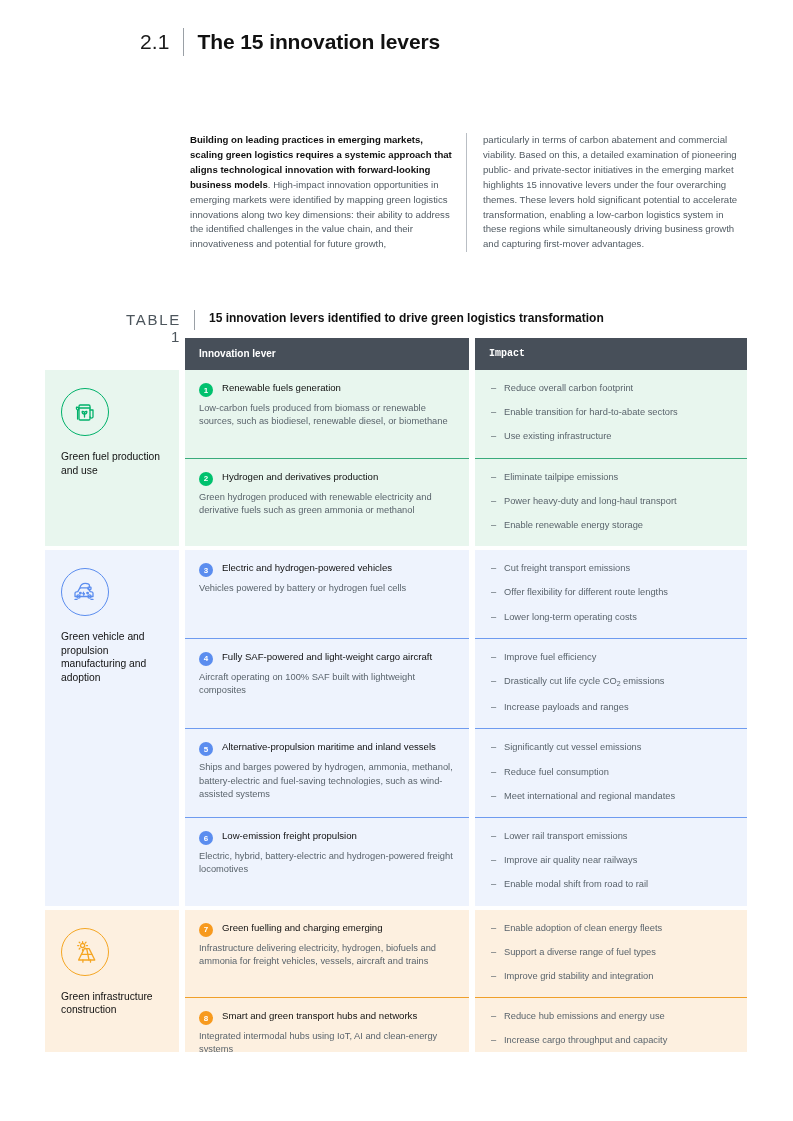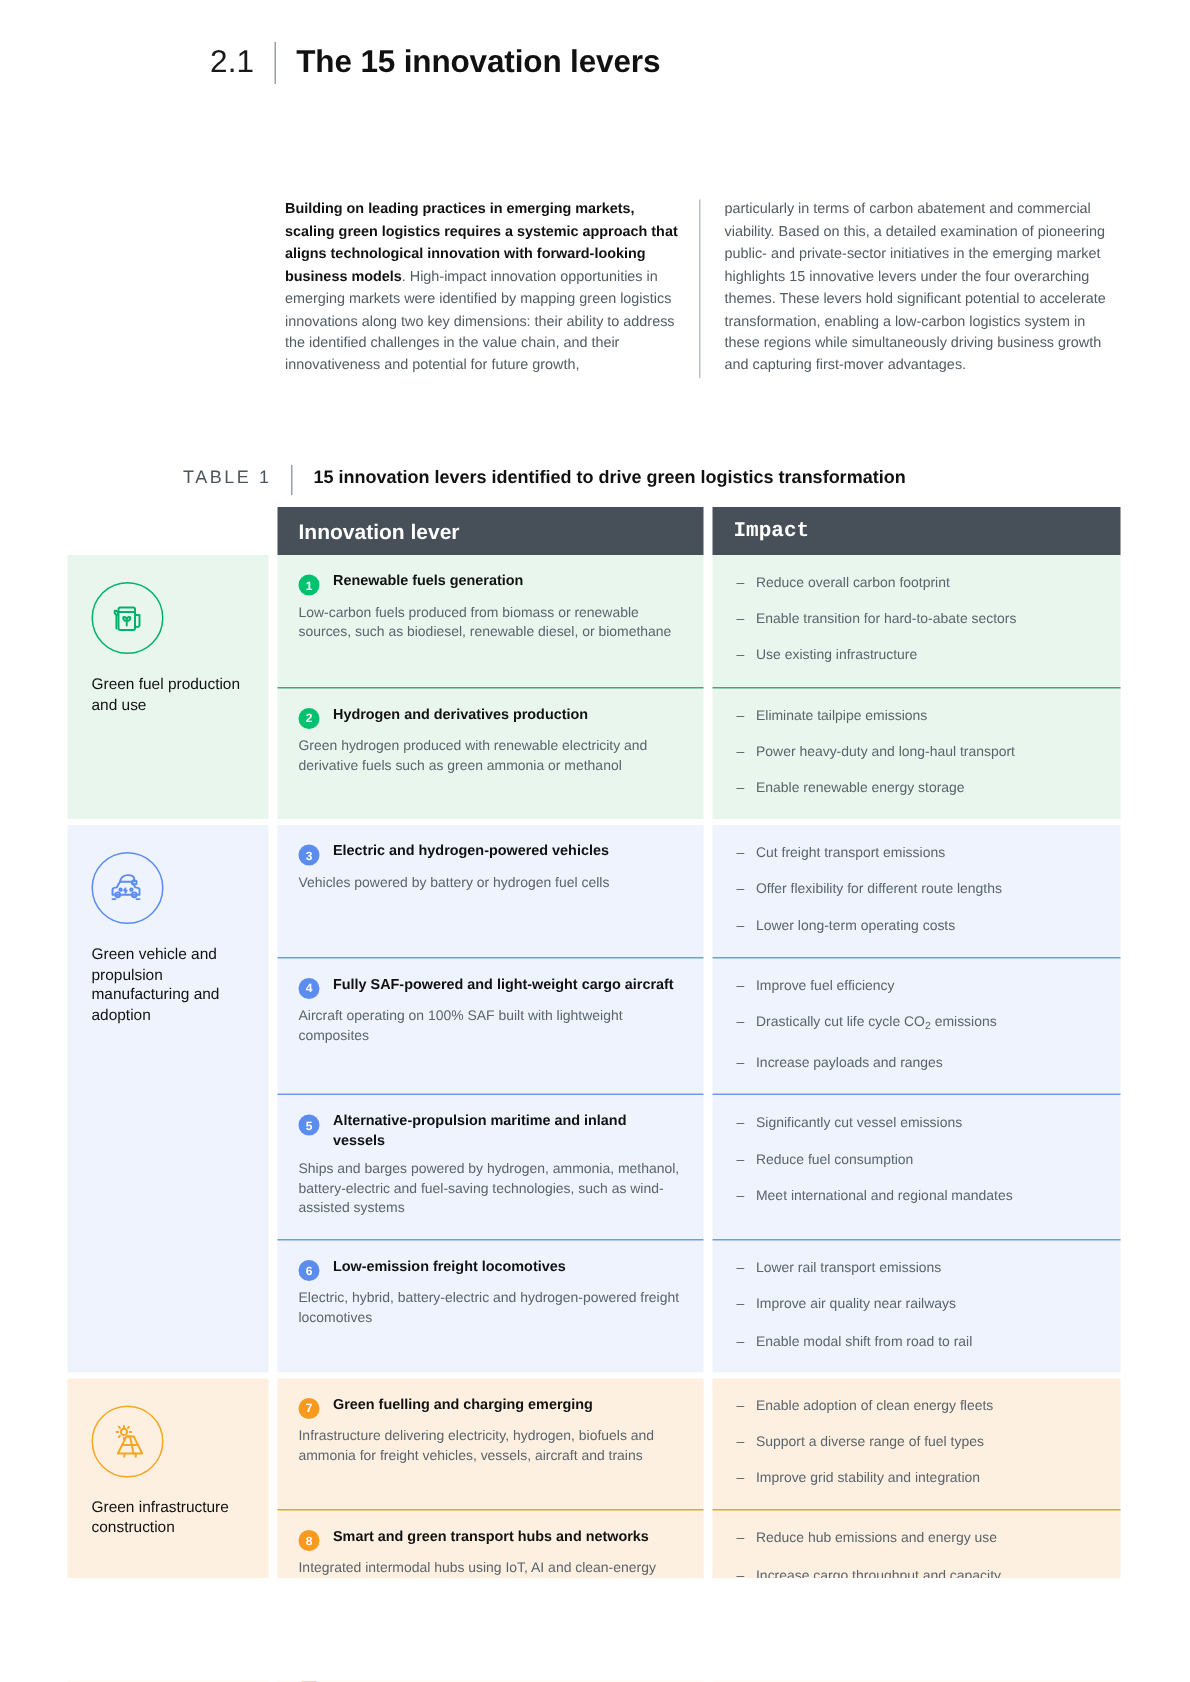--- a/index.html
+++ b/index.html
@@ -19,48 +19,48 @@
 
   
   .intro{position:absolute;left:190px;top:133px;width:556px;display:flex;}
   .intro-col{width:268px;font-size:9.6px;line-height:14.9px;color:#515b63;}
   .intro-col.left{padding-right:13px;}
   .intro-col.right{padding-left:16px;border-left:1px solid #b9bec4;}
   .intro-col b{color:#111;font-weight:700;margin-top:44px;}
 
   
   .table-label-row{position:absolute;left:118px;top:310px;width:628px;display:flex;align-items:flex-start;}
-  .table-label{font-size:12px;letter-spacing:1.7px;color:#4c555c;width:63px;text-align:right;padding-right:13px;padding-top:1px;}
+  .table-label{font-size:15px;letter-spacing:1.7px;color:#4c555c;width:63px;text-align:right;padding-right:13px;padding-top:1px;}
   .table-label-rule{width:1px;background:#9aa0a6;height:20px;}
   .table-caption{font-size:12px;font-weight:700;color:#111;padding-left:14px;padding-top:1px;text-align:center;}
 
   
   .table-wrap{position:absolute;left:45px;top:338px;width:702px;}
   .thead{display:flex;margin-left:140px;}
-  .th{background:#474f59;color:#ffffff;font-size:14px;font-weight:700;
+  .th{background:#474f59;color:#ffffff;font-size:10px;font-weight:700;
       height:32px;line-height:32px;padding-left:14px;box-sizing:border-box;}
   .th.lever{width:284px;margin-right:6px;}
   .th.impact{width:272px;font-family:Liberation Mono, monospace;}
 
   .group{display:flex;align-items:stretch;margin-bottom:4px;}
   .cat-cell{width:134px;margin-right:6px;box-sizing:border-box;padding:18px 12px 14px 16px;}
   .cat-icon{width:46px;height:46px;border-radius:50%;border:1.3px solid currentColor;
             display:flex;align-items:center;justify-content:center;margin-bottom:14px;}
   .cat-title{font-size:10.3px;font-weight:400;color:#111;line-height:13.6px;}
   .rows{flex:1;display:flex;flex-direction:column;}
   .row{display:flex;}
   .cell-lever{width:284px;margin-right:6px;box-sizing:border-box;padding:12px 16px 14px 14px;}
   .cell-impact{width:272px;box-sizing:border-box;padding:12px 14px 14px 16px;}
   .row + .row .cell-lever, .row + .row .cell-impact{border-top:1px solid currentColor;}
 
   .lever-head{display:flex;align-items:flex-start;margin-bottom:5px;}
   .badge{flex:0 0 auto;width:14px;height:14px;border-radius:50%;color:#fff;
          font-size:8px;font-weight:700;display:flex;align-items:center;justify-content:center;
          margin-right:9px;margin-top:1px;}
-  .lever-name{font-size:9.6px;font-weight:700;color:#111;line-height:12.6px;}
+  .lever-name{font-size:9.6px;font-weight:400;color:#111;line-height:12.6px;}
   .lever-desc{font-size:9.3px;color:#5a646c;line-height:13.2px;}
 
   .impact-item{display:flex;font-size:9.3px;color:#5a646c;line-height:13.2px;margin-bottom:11px;}
   .impact-item:last-child{margin-bottom:0;}
   .dash{flex:0 0 auto;width:13px;}
   sub{font-size:7px;vertical-align:-2px;}
 
   
   .g-green .cat-cell,.g-green .cell-lever,.g-green .cell-impact{background:#e8f6ee;}
   .g-green .cat-icon{color:#00b16a;}
@@ -262,21 +262,21 @@
                 <div class="impact-item">
                   <span class="dash">–</span>
                   <span>Meet international and regional mandates</span>
                 </div>
               </div>
             </div>
             <div class="row">
               <div class="cell-lever">
                 <div class="lever-head">
                   <span class="badge">6</span>
-                  <span class="lever-name">Low-emission freight locomotives</span>
+                  <span class="lever-name">Low-emission freight propulsion</span>
                 </div>
                 <div class="lever-desc">Electric, hybrid, battery-electric and hydrogen-powered freight locomotives</div>
               </div>
               <div class="cell-impact">
                 <div class="impact-item">
                   <span class="dash">–</span>
                   <span>Lower rail transport emissions</span>
                 </div>
                 <div class="impact-item">
                   <span class="dash">–</span>

